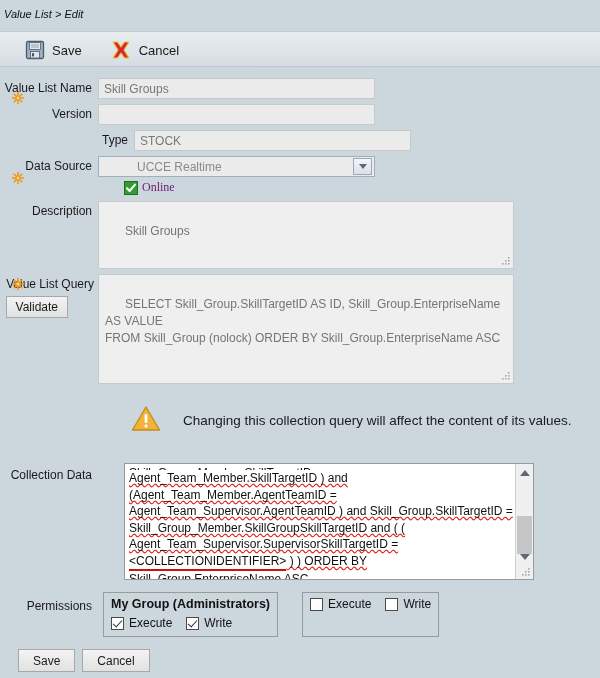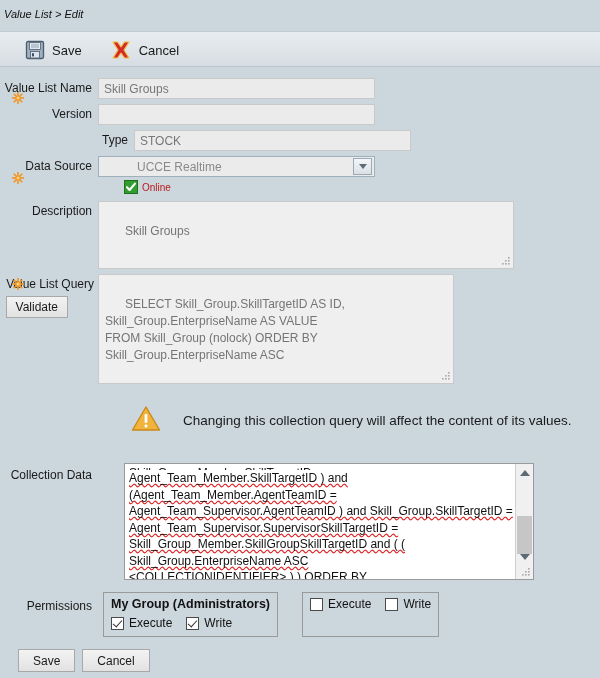--- a/index.html
+++ b/index.html
@@ -153,21 +153,21 @@
   .online-row {
     position: absolute;
     display: flex;
     align-items: center;
     gap: 4px;
   }
   .chk-green {
     width: 14px; height: 14px;
     display: block;
   }
-  .online-label { font-size: 10px; color: #b91c1c; }
+  .online-label { font-size: 12px; color: #701a75; font-family: Liberation Serif, serif; }
 
   
   .ta {
     background: #efefef;
     border: 1px solid #c9c9c9;
     box-sizing: border-box;
     color: #757575;
     font-family: "Liberation Sans", sans-serif;
     font-size: 12px;
     line-height: 17px;
@@ -451,21 +451,21 @@
           <rect x="5.2" y="0" width="1.6" height="12" transform="rotate(45 6 6)"></rect>
           <rect x="0" y="5.2" width="12" height="1.6" transform="rotate(45 6 6)"></rect>
         </g>
         <circle cx="6" cy="6" r="1.5" fill="#fbd38a"></circle>
       </svg>
     </span>
     <div style="width:98px; display:flex; flex-direction:column; align-items:flex-end;">
       <span class="label" style="width:auto; padding-right:4px;">Value List Query</span>
       <button class="btn" style="margin-top:2px; margin-right:30px;">Validate</button>
     </div>
-    <div class="ta" style="width:356px; height:110px;">
+    <div class="ta" style="width:416px; height:110px;">
       <span>SELECT Skill_Group.SkillTargetID AS ID, Skill_Group.EnterpriseName AS VALUE
 FROM Skill_Group (nolock) ORDER BY Skill_Group.EnterpriseName ASC</span>
       <svg class="resize-grip" viewBox="0 0 9 9">
         <g fill="#a9a9a9">
           <rect x="6" y="0" width="1.6" height="1.6"></rect>
           <rect x="3" y="3" width="1.6" height="1.6"></rect>
             <rect x="6" y="3" width="1.6" height="1.6"></rect>
           <rect x="0" y="6" width="1.6" height="1.6"></rect>
             <rect x="3" y="6" width="1.6" height="1.6"></rect>
             <rect x="6" y="6" width="1.6" height="1.6"></rect>
@@ -490,24 +490,24 @@
 <div style="position:absolute; left:0; top:465px;">
   <span class="label" style="display:inline-block;">Collection Data</span>
 </div>
 
 <div class="cq-wrap">
   <div class="cq-text" id="cq-text">
       <div class="cq-line clip">Skill_Group_Member.SkillTargetID =</div>
       <div class="cq-line">Agent_Team_Member.SkillTargetID ) and</div>
       <div class="cq-line">(Agent_Team_Member.AgentTeamID =</div>
       <div class="cq-line">Agent_Team_Supervisor.AgentTeamID ) and Skill_Group.SkillTargetID =</div>
+      <div class="cq-line">Skill_Group_Member.SkillGroupSkillTargetID and  ( (</div>
       <div class="cq-line">Agent_Team_Supervisor.SupervisorSkillTargetID =</div>
-      <div class="cq-line">Skill_Group_Member.SkillGroupSkillTargetID and  ( (</div>
+      <div class="cq-line"><span class="cq-line thickred">&lt;COLLECTIONIDENTIFIER&gt;</span> ) ) ORDER BY</div>
       <div class="cq-line">Skill_Group.EnterpriseName ASC</div>
-      <div class="cq-line"><span class="cq-line thickred">&lt;COLLECTIONIDENTIFIER&gt;</span> ) ) ORDER BY</div>
     </div>
   <div class="cq-scroll">
     <div class="sb-arrow">
         <span class="sb-up"></span>
       </div>
     <div class="sb-thumb" style="top:52px; height:38px;"></div>
     <div class="sb-arrow" style="position:absolute; bottom:14px;">
         <span class="sb-down"></span>
       </div>
     <svg class="resize-grip" viewBox="0 0 9 9">

